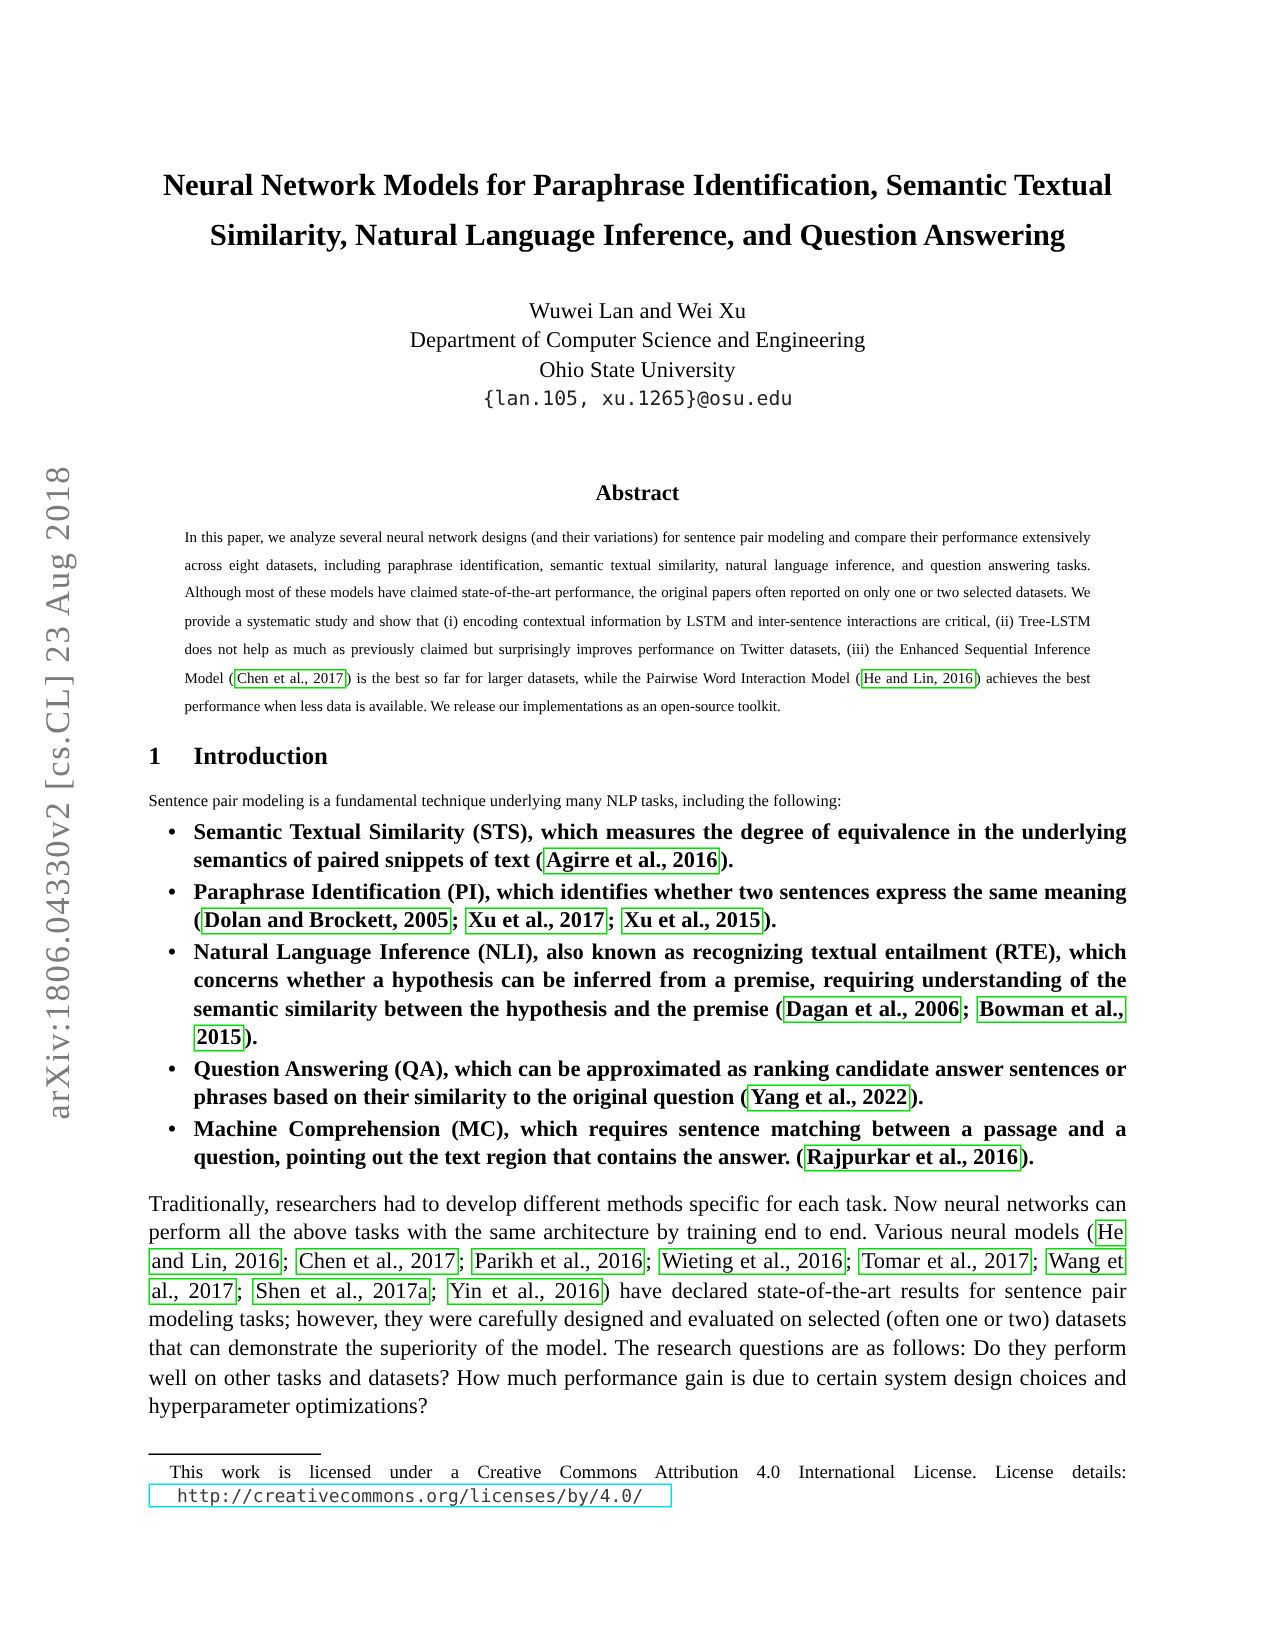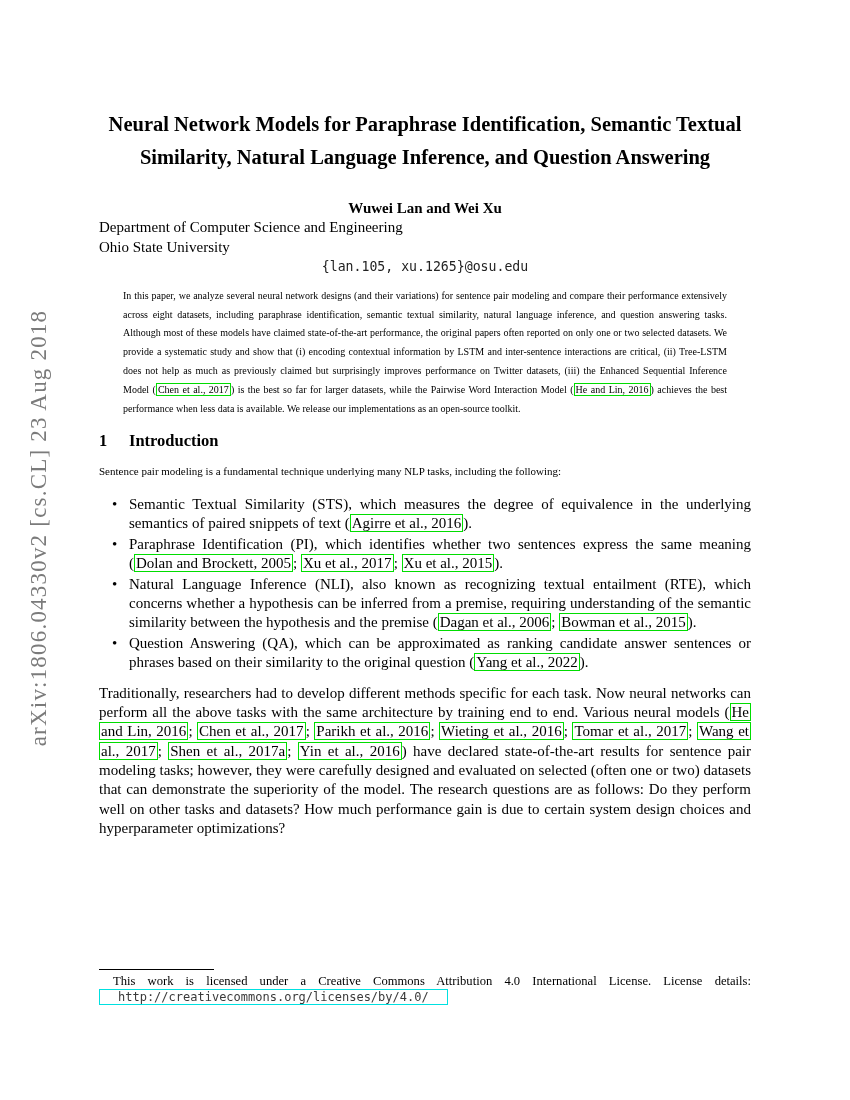--- a/index.html
+++ b/index.html
@@ -19,35 +19,35 @@
     white-space:nowrap;
     font-size:23px;letter-spacing:1.2px;
     color:var(--watermark-color);
   }
   .content{position:absolute;left:99px;top:0;width:652px;}
   .title{
     margin:108px auto 0;width:652px;
     font-size:20.5px;font-weight:bold;line-height:33px;
     text-align:center;
   }
-  .authors{margin-top:25px;text-align:center;font-weight:bold;font-size:15px;line-height:19.3px;}
-  .affil{text-align:left;font-size:15px;line-height:19.3px;}
+  .authors{margin-top:25px;text-align:center;font-weight:normal;font-size:15px;line-height:19.3px;}
+  .affil{text-align:center;font-size:15px;line-height:19.3px;}
   .email{
     text-align:center;font-family:"DejaVu Sans Mono",monospace;
     font-size:13.2px;line-height:19px;color:#222;
   }
   .abstract-heading{margin:44px 0 0;text-align:center;font-size:15px;font-weight:bold;line-height:19px;}
   .abstract-body{
     margin:11px auto 0;width:604px;
     text-align:justify;font-size:10px;line-height:18.8px;
   }
   .section-heading{margin:13px 0 0;font-size:16.5px;font-weight:bold;line-height:20px;}
   .sec-num{display:inline-block;width:30px;}
   .lead{margin:11px 0 0;text-align:justify;font-size:11px;line-height:19.3px;}
-  .task-list{margin:13px 0 0;padding:0 0 0 30px;list-style:none;}
+  .task-list{margin:1px 0 0;padding:0 0 0 30px;list-style:none;font-weight:bold;}
   .task-list li{
     position:relative;text-align:justify;
     font-size:15px;line-height:19px;margin-bottom:2px;
   }
   .bullet{position:absolute;left:-17px;top:0;}
   .bullet::before{content:"\2022";font-size:15px;}
   .closing{margin:12px 0 0;text-align:justify;font-size:15px;line-height:19.3px;}
   .footnote{position:absolute;left:99px;top:969px;width:652px;}
   .footnote-rule{width:115px;border-top:1.4px solid #000;margin:0 0 4px 0;}
   .footnote-text{margin:0;text-align:justify;text-indent:14px;font-size:12.6px;line-height:15.6px;}
@@ -70,31 +70,33 @@
 
   <div class="content">
 
     <h1 class="title">Neural Network Models for Paraphrase Identification, Semantic Textual Similarity, Natural Language Inference, and Question Answering</h1>
 
     <div class="authors">Wuwei Lan and Wei Xu</div>
     <div class="affil">Department of Computer Science and Engineering</div>
     <div class="affil">Ohio State University</div>
     <div class="email">{lan.105, xu.1265}@osu.edu</div>
 
+    <h2 class="abstract-heading">Abstract</h2>
     <p class="abstract-body">In this paper, we analyze several neural network designs (and their variations) for sentence pair modeling and compare their performance extensively across eight datasets, including paraphrase identification, semantic textual similarity, natural language inference, and question answering tasks. Although most of these models have claimed state-of-the-art performance, the original papers often reported on only one or two selected datasets. We provide a systematic study and show that (i) encoding contextual information by LSTM and inter-sentence interactions are critical, (ii) Tree-LSTM does not help as much as previously claimed but surprisingly improves performance on Twitter datasets, (iii) the Enhanced Sequential Inference Model (<span class="cite-box">Chen et al., 2017</span>) is the best so far for larger datasets, while the Pairwise Word Interaction Model (<span class="cite-box">He and Lin, 2016</span>) achieves the best performance when less data is available. We release our implementations as an open-source toolkit.</p>
 
     <h3 class="section-heading"><span class="sec-num">1</span><span class="sec-title">Introduction</span></h3>
 
     <p class="lead">Sentence pair modeling is a fundamental technique underlying many NLP tasks, including the following:</p>
 
     <ul class="task-list">
       <li><span class="bullet"></span><span>Semantic Textual Similarity (STS), which measures the degree of equivalence in the underlying semantics of paired snippets of text (<span class="cite-box">Agirre et al., 2016</span>).</span></li>
       <li><span class="bullet"></span><span>Paraphrase Identification (PI), which identifies whether two sentences express the same meaning (<span class="cite-box">Dolan and Brockett, 2005</span>; <span class="cite-box">Xu et al., 2017</span>; <span class="cite-box">Xu et al., 2015</span>).</span></li>
       <li><span class="bullet"></span><span>Natural Language Inference (NLI), also known as recognizing textual entailment (RTE), which concerns whether a hypothesis can be inferred from a premise, requiring understanding of the semantic similarity between the hypothesis and the premise (<span class="cite-box">Dagan et al., 2006</span>; <span class="cite-box">Bowman et al., 2015</span>).</span></li>
       <li><span class="bullet"></span><span>Question Answering (QA), which can be approximated as ranking candidate answer sentences or phrases based on their similarity to the original question (<span class="cite-box">Yang et al., 2022</span>).</span></li>
+      <li><span class="bullet"></span><span>Machine Comprehension (MC), which requires sentence matching between a passage and a question, pointing out the text region that contains the answer. (<span class="cite-box">Rajpurkar et al., 2016</span>).</span></li>
     </ul>
 
     <p class="closing">Traditionally, researchers had to develop different methods specific for each task. Now neural networks can perform all the above tasks with the same architecture by training end to end. Various neural models (<span class="cite-box">He and Lin, 2016</span>; <span class="cite-box">Chen et al., 2017</span>; <span class="cite-box">Parikh et al., 2016</span>; <span class="cite-box">Wieting et al., 2016</span>; <span class="cite-box">Tomar et al., 2017</span>; <span class="cite-box">Wang et al., 2017</span>; <span class="cite-box">Shen et al., 2017a</span>; <span class="cite-box">Yin et al., 2016</span>) have declared state-of-the-art results for sentence pair modeling tasks; however, they were carefully designed and evaluated on selected (often one or two) datasets that can demonstrate the superiority of the model. The research questions are as follows: Do they perform well on other tasks and datasets? How much performance gain is due to certain system design choices and hyperparameter optimizations?</p>
 
   </div>
 
   <div class="footnote">
     <div class="footnote-rule"></div>
     <p class="footnote-text">This work is licensed under a Creative Commons Attribution 4.0 International License.  License details: <span class="url-box">http://creativecommons.org/licenses/by/4.0/</span></p>
   </div>

